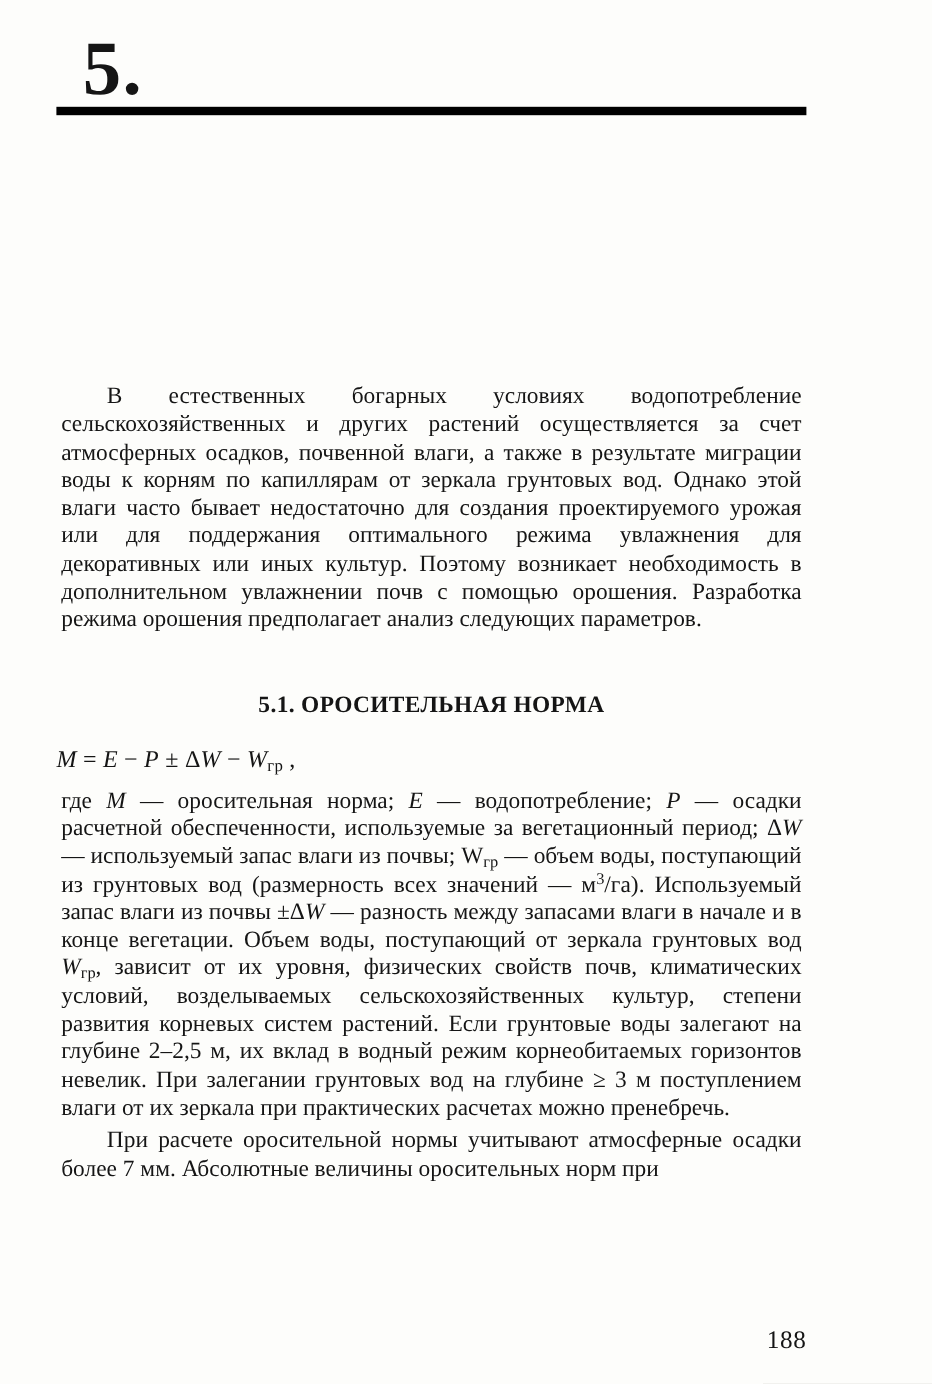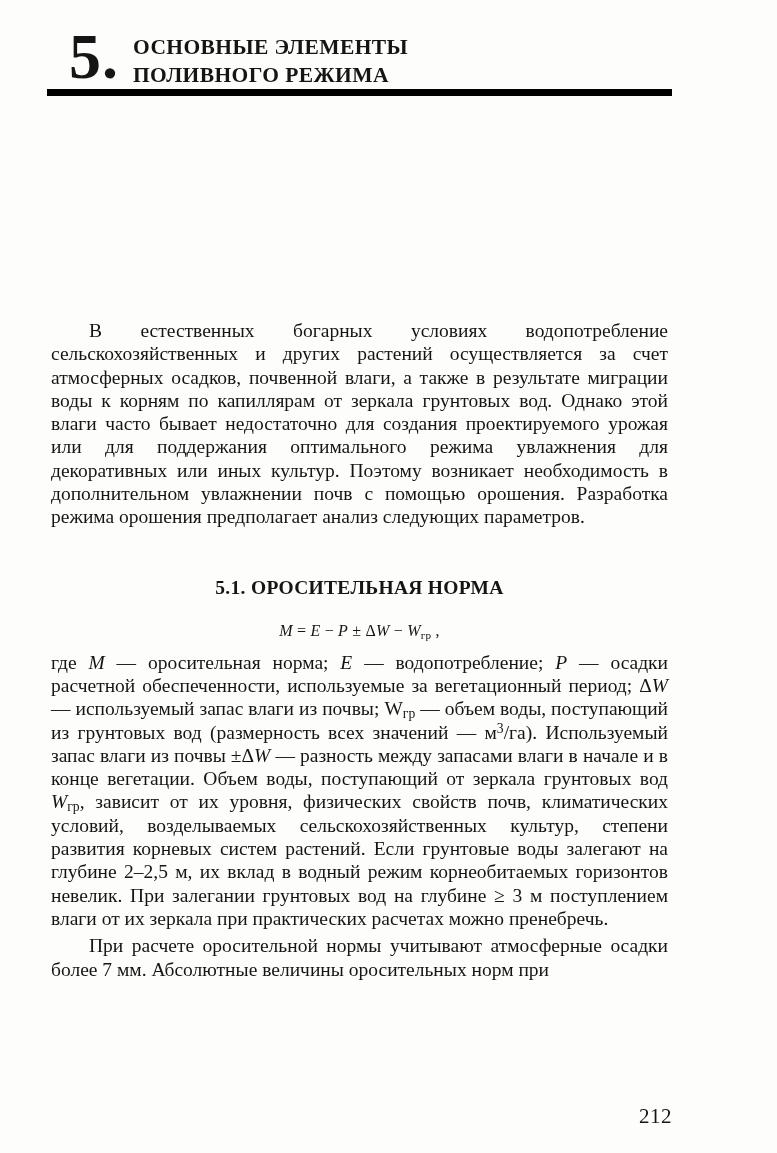--- a/index.html
+++ b/index.html
@@ -60,22 +60,21 @@
   .para.indent { text-indent: 38px; }
   .section-heading {
     margin: 48px 0 23px 0;
     font-size: 19.5px;
     font-weight: 700;
     text-align: center;
     letter-spacing: 0.3px;
   }
   .formula {
     margin: 9px 0 11px 0;
-    font-size: 16px;
-    text-align: center;
+    font-size: 20px;
     letter-spacing: 0.2px;
   }
   .it { font-style: italic; }
   sub, sup { font-size: 0.7em; line-height: 0; }
   sub { vertical-align: -0.25em; }
   sup { vertical-align: 0.45em; }
   
   .page-footer {
     position: absolute;
     right: 105px;
@@ -86,40 +85,36 @@
     letter-spacing: 0.5px;
   }
 </style>
 </head>
 <body>
 
 <div class="page">
 
   <header class="chapter-header">
     <div class="chapter-number">5.</div>
-    <h1 class="chapter-title">
-      <span class="line">ОСНОВНЫЕ ЭЛЕМЕНТЫ</span>
-      <span class="line">ПОЛИВНОГО РЕЖИМА</span>
-    </h1>
   </header>
 
   <div class="rule"></div>
 
   <main class="text-block">
 
     <p class="para indent">В естественных богарных условиях водопотребление сельскохозяйственных и других растений осуществляется за счет атмосферных осадков, почвенной влаги, а также в результате миграции воды к корням по капиллярам от зеркала грунтовых вод. Однако этой влаги часто бывает недостаточно для создания проектируемого урожая или для поддержания оптимального режима увлажнения для декоративных или иных культур. Поэтому возникает необходимость в дополнительном увлажнении почв с помощью орошения. Разработка режима орошения предполагает анализ следующих параметров.</p>
 
     <h2 class="section-heading">5.1. ОРОСИТЕЛЬНАЯ НОРМА</h2>
 
 
     <div class="formula"><span class="it">M</span><span> = </span><span class="it">E</span><span> − </span><span class="it">P</span><span> ± Δ</span><span class="it">W</span><span> − </span><span class="it">W</span><sub>гр</sub><span> ,</span></div>
 
     <p class="para"><span>где </span><span class="it">M</span><span> — оросительная норма; </span><span class="it">E</span><span> — водопотребление; </span><span class="it">P</span><span> — осадки расчетной обеспеченности, используемые за вегетационный период; Δ</span><span class="it">W</span><span> — используемый запас влаги из почвы; W</span><sub>гр</sub><span> — объем воды, поступающий из грунтовых вод (размерность всех значений — м</span><sup>3</sup><span>/га). Используемый запас влаги из почвы ±Δ</span><span class="it">W</span><span> — разность между запасами влаги в начале и в конце вегетации. Объем воды, поступающий от зеркала грунтовых вод </span><span class="it">W</span><sub>гр</sub><span>, зависит от их уровня, физических свойств почв, климатических условий, возделываемых сельскохозяйственных культур, степени развития корневых систем растений. Если грунтовые воды залегают на глубине 2–2,5 м, их вклад в водный режим корнеобитаемых горизонтов невелик. При залегании грунтовых вод на глубине ≥ 3 м поступлением влаги от их зеркала при практических расчетах можно пренебречь.</span></p>
 
     <p class="para indent">При расчете оросительной нормы учитывают атмосферные осадки более 7 мм. Абсолютные величины оросительных норм при</p>
 
   </main>
 
   <footer class="page-footer">
-    <span class="page-number">212</span>
+    <span class="page-number">188</span>
   </footer>
 
 </div>
 
 </body></html>

